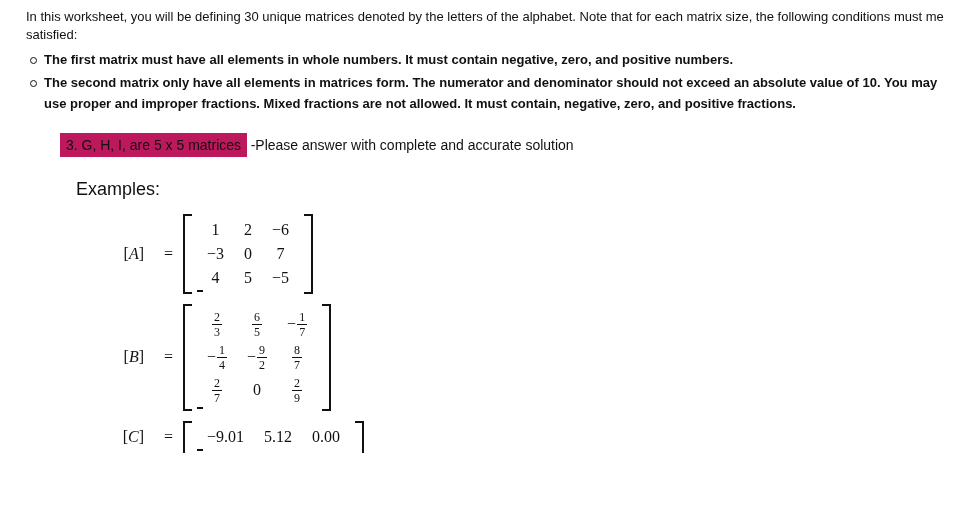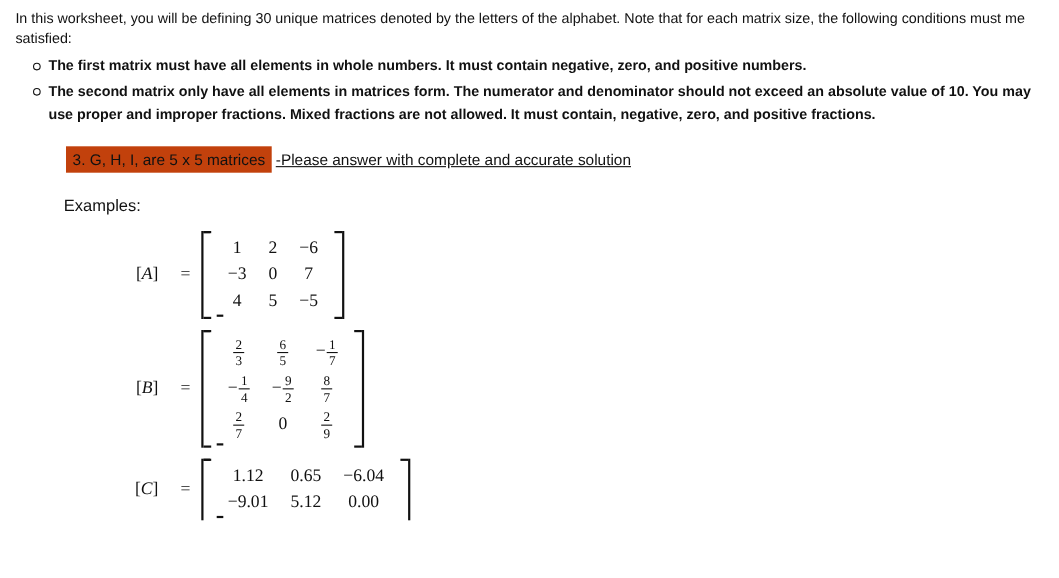--- a/index.html
+++ b/index.html
@@ -4,42 +4,42 @@
   <style>
     * { margin: 0; padding: 0; box-sizing: border-box; }
     body {
       font-family: Arial, Helvetica, sans-serif;
       font-size: 13px;
       color: #111;
       padding: 8px 14px;
       width: 963px;
       background: #fff;
     }
-    .intro { margin-bottom: 6px; line-height: 1.4; }
+    .intro { margin-bottom: 6px; line-height: 1.4; margin-left: 12px; }
     ul.bullets { list-style: none; padding-left: 30px; margin-bottom: 14px; }
     ul.bullets li { position: relative; line-height: 1.6; margin-bottom: 2px; font-weight: bold; }
     ul.bullets li::before {
       content: "";
       position: absolute;
       left: -14px;
       top: 7px;
       width: 5px;
       height: 5px;
       border: 1px solid #111;
       border-radius: 50%;
     }
     .highlight-row { margin: 18px 0 22px 46px; }
     .highlight {
-      background: #c2410c;
+      background: #be185d;
       padding: 4px 6px;
       font-size: 14px;
       display: inline-block;
     }
-    .please-note { font-size: 14px; text-decoration: underline; }
-    .examples-label { margin-left: 44px; font-size: 15px; margin-bottom: 14px; }
+    .please-note { font-size: 14px; }
+    .examples-label { margin-left: 62px; font-size: 18px; margin-bottom: 14px; }
     .matrix-row {
       display: flex;
       align-items: center;
       margin-left: 80px;
       margin-bottom: 10px;
       font-family: 'Times New Roman', Times, serif;
       font-size: 16px;
     }
     .matrix-label { margin-right: 10px; min-width: 50px; text-align: right; font-style: italic; }
     .matrix-label .br { font-style: normal; }
@@ -162,25 +162,20 @@
 <div class="matrix-row">
   <span class="matrix-label">
     <span class="br">[</span>C<span class="br">]</span>
   </span>
   <span class="eq">=</span>
   <span class="bracket">
     <span class="tl"></span>
       <span class="tr"></span>
     <table class="m">
       <tbody>
-          <tr>
-            <td>1.12</td>
-            <td>0.65</td>
-            <td>−6.04</td>
-          </tr>
       <tr>
             <td>−9.01</td>
             <td>5.12</td>
             <td>0.00</td>
           </tr>
     </tbody>
       </table>
   </span>
 </div>
 

